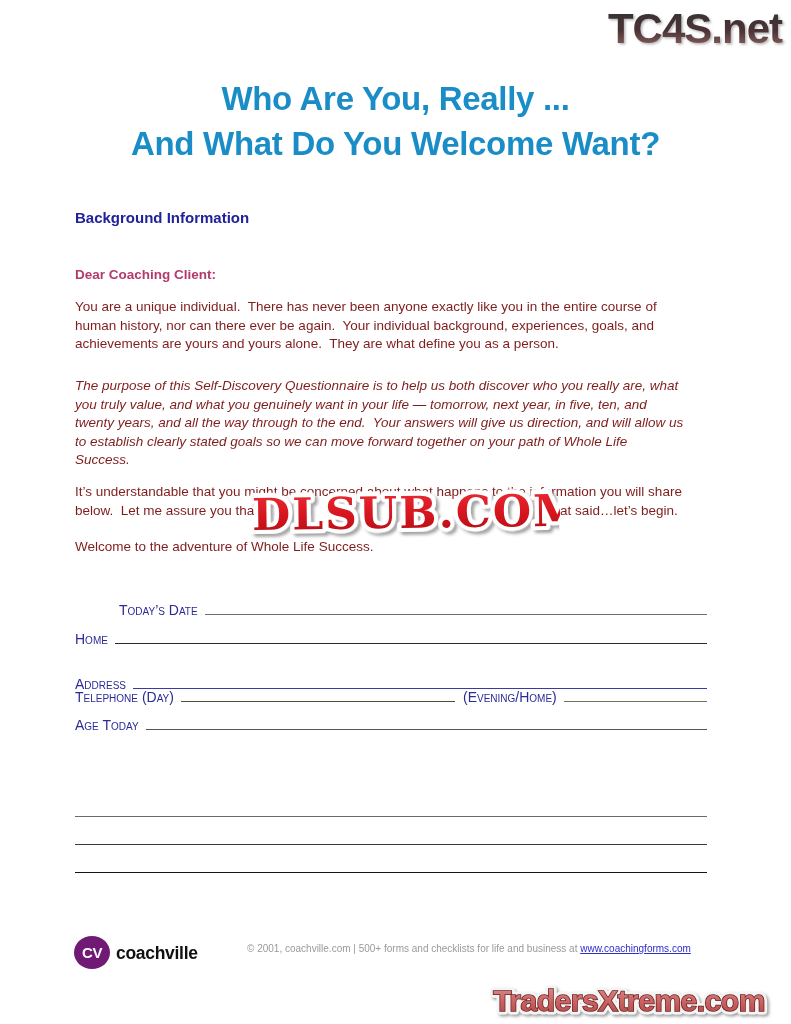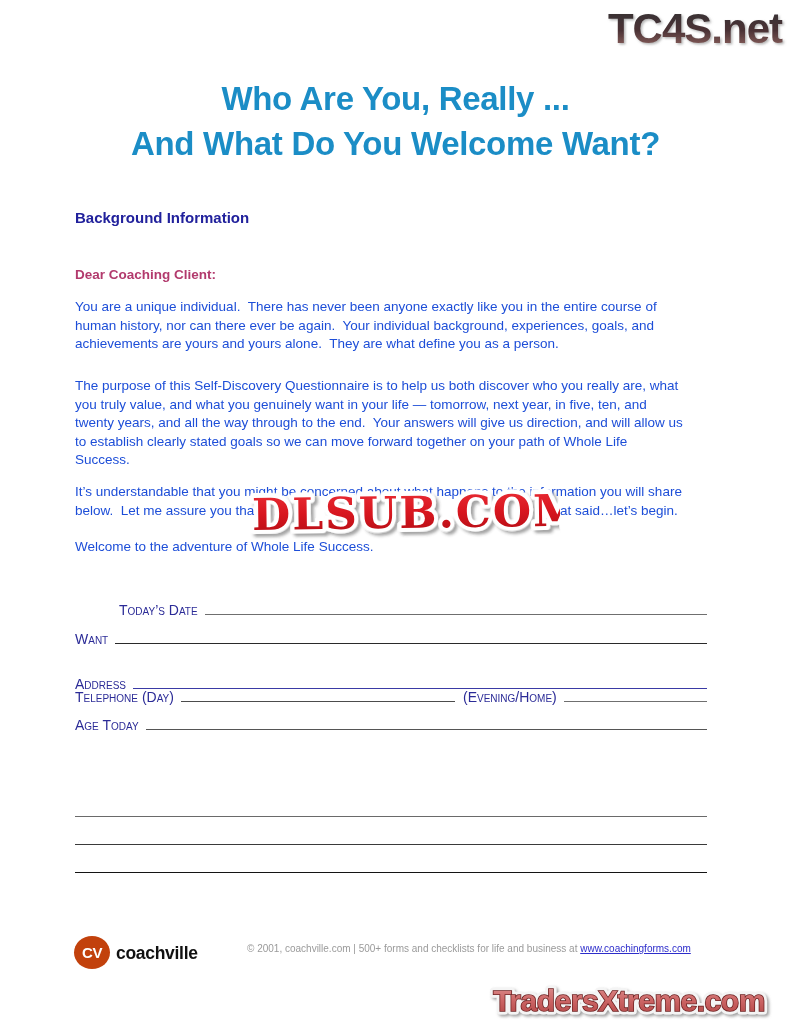--- a/index.html
+++ b/index.html
@@ -20,25 +20,25 @@
     position:absolute; left:75px; top:209px;
     font-size:15px; font-weight:bold; color:#21219c;
   }
   .salutation {
     position:absolute; left:75px; top:267px;
     font-size:13.5px; font-weight:bold; color:#b23a6d;
   }
   
   .para {
     position:absolute; left:75px; width:645px;
-    font-size:13.5px; line-height:18.5px; color:#1d4ed8;
+    font-size:13.5px; line-height:18.5px; color:#7f1d1d;
     white-space:pre-wrap;
   }
   .p1 { top:298px; }
-  .p2 { top:377px; }
+  .p2 { top:377px;font-style:italic; }
   .p3 { top:483px; }
   .welcome { top:538px; }
   .covered-gap { display:inline-block; width:290px; }
   
   .dlsub { position:absolute; left:240px; top:482px; transform:rotate(-0.8deg); }
   
   .frow {
     position:absolute; left:75px; right:84px; height:20px;
     display:flex; align-items:flex-end;
     font-size:14px; color:#2b2b97; font-variant:small-caps;
@@ -53,21 +53,21 @@
   .r4 { top:685px; }  .r4 .cell1 .blank { border-color:#4c4c4c; } .r4 .cell2 .blank { border-color:#6f6f6f; }
   .r5 { top:713px; }  .r5 .cell1 .blank { border-color:#4c4c4c; } .r5 .cell2 .blank { border-color:#555; }
   .r6 { top:769px; }  .r6 .blank { border-color:#1d1d1d; }
   .bline { position:absolute; left:75px; right:84px; border-top:1.5px solid #666; }
   .bl1 { top:816px; border-color:#6a6a6a; }
   .bl2 { top:844px; border-color:#3a3a3a; }
   .bl3 { top:872px; border-color:#141414; }
   
   .cv-badge {
     position:absolute; left:74px; top:936px; width:36px; height:33px;
-    background:#c2410c; border-radius:50%;
+    background:#701a75; border-radius:50%;
     display:flex; align-items:center; justify-content:center;
     color:#ffffff; font-weight:bold; font-size:15px; letter-spacing:-0.5px;
   }
   .cv-name {
     position:absolute; left:116px; top:943px;
     font-size:17.5px; font-weight:bold; color:#111111; letter-spacing:-0.3px;
   }
   .copyright {
     position:absolute; left:247px; top:943px;
     font-size:10px; color:#9a9a9a;
@@ -127,21 +127,21 @@
     <text x="12" y="46" font-family="DejaVu Serif, serif" font-size="44" font-weight="bold" letter-spacing="2" fill="#ffffff" stroke="#ffffff" stroke-width="8" stroke-linejoin="round" filter="url(#dlsubShadow)">DLSUB.COM</text>
     <text x="12" y="46" font-family="DejaVu Serif, serif" font-size="44" font-weight="bold" letter-spacing="2" fill="url(#dlsubGrad)">DLSUB.COM</text>
   </svg>
 
   <div class="frow r1">
     <span class="lbl">Today’s Date</span>
     <span class="blank"></span>
   </div>
 
   <div class="frow r2">
-    <span class="lbl">Want</span>
+    <span class="lbl">Home</span>
     <span class="blank"></span>
   </div>
 
   <div class="frow r3">
     <span class="lbl">Address</span>
     <span class="blank"></span>
   </div>
 
   <div class="frow r4">
     <span class="cell1">

